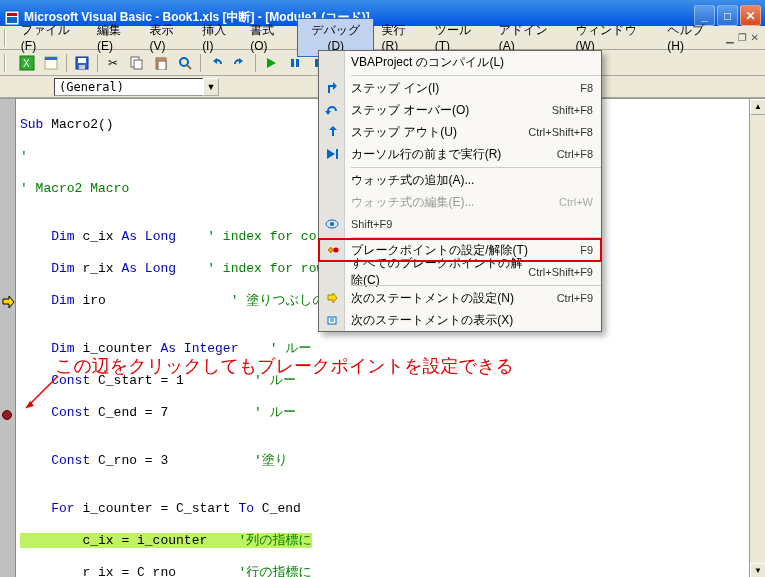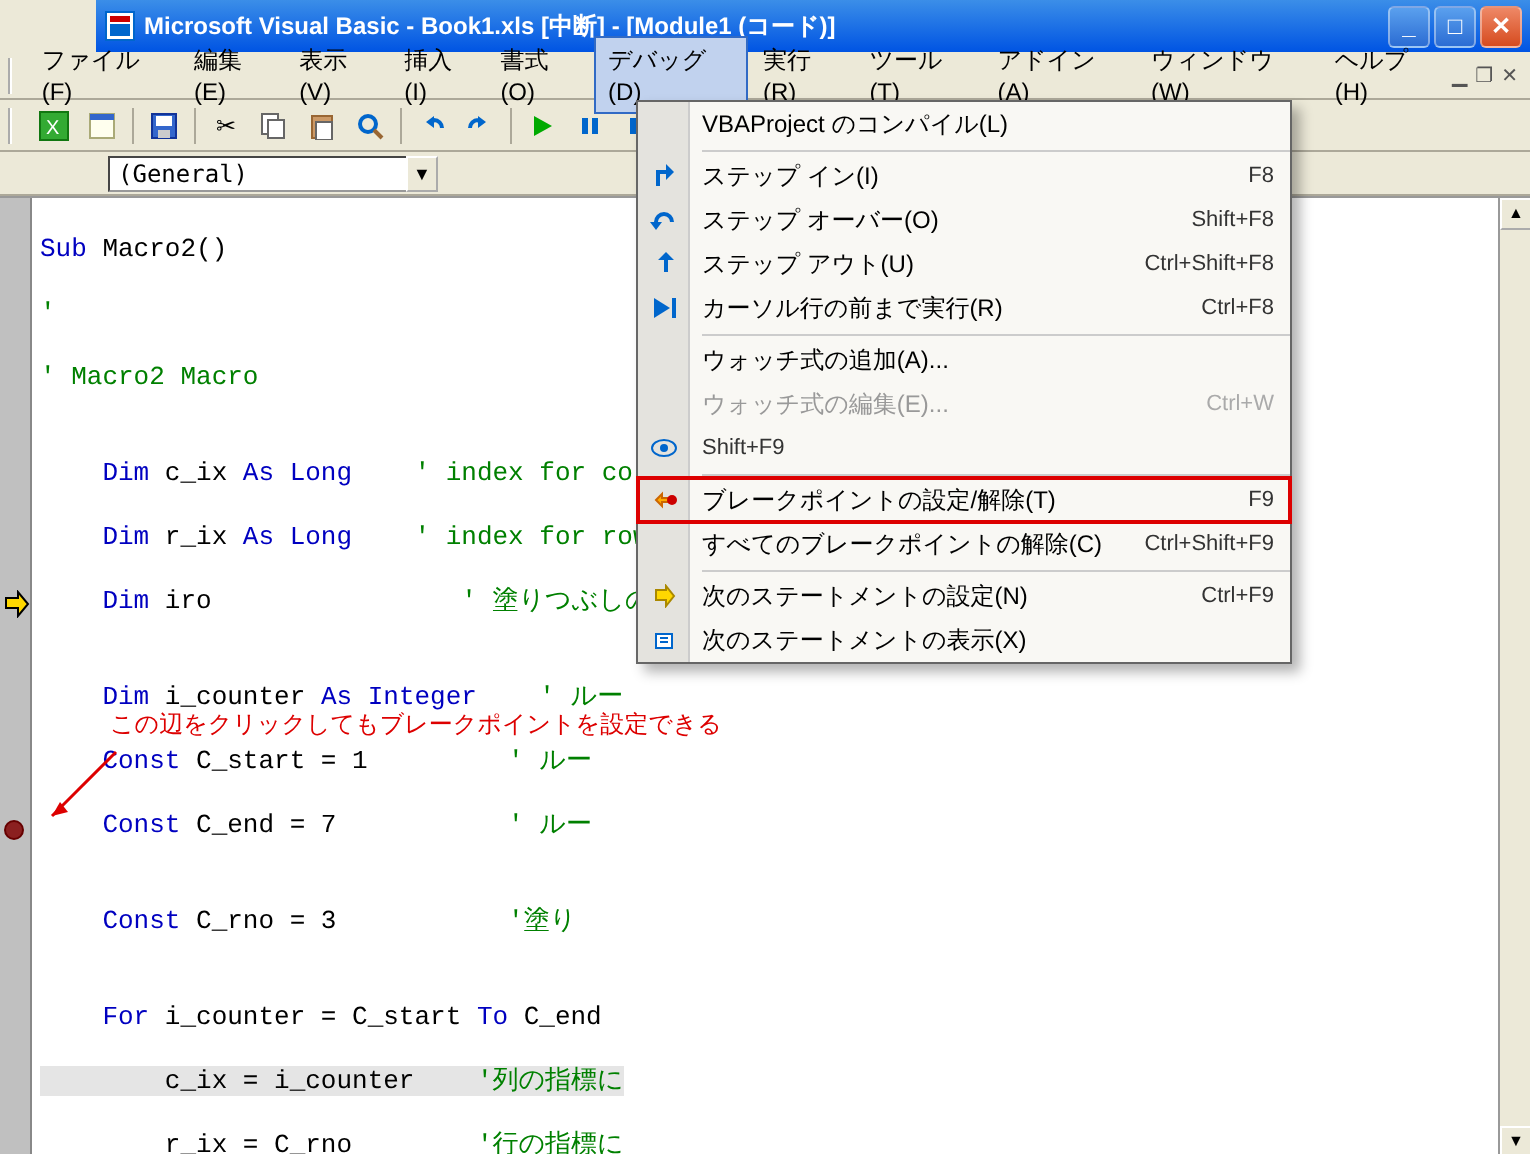--- a/index.html
+++ b/index.html
@@ -1,57 +1,57 @@
 <!DOCTYPE html>
 <html><head>
 <meta charset="utf-8">
 <style>
 * { box-sizing: border-box; margin: 0; padding: 0; }
 body { font-family: "MS PGothic", "MS UI Gothic", sans-serif; font-size: 12px; background: #ece9d8; width: 765px; height: 577px; overflow: hidden; }
-.titlebar { height: 26px; background: linear-gradient(to bottom, #3b8ee8 0%, #0054e3 100%); display: flex; align-items: center; padding: 0 4px; color: white; margin-left: 48px; }
+.titlebar { height: 26px; background: linear-gradient(to bottom, #3b8ee8 0%, #0054e3 100%); display: flex; align-items: flex-end; padding: 0 4px; color: white; }
 .titlebar .icon { width: 16px; height: 16px; margin-right: 4px; }
 .titlebar .title { flex: 1; font-weight: bold; font-size: 12px; }
 .winbtns { display: flex; gap: 2px; }
 .winbtn { width: 21px; height: 21px; border-radius: 3px; display: flex; align-items: center; justify-content: center; font-family: Arial; font-weight: bold; cursor: pointer; color: white; font-size: 12px; border: 1px solid rgba(255,255,255,0.4); }
 .winbtn.min, .winbtn.max { background: linear-gradient(to bottom, #5aa0ee, #2b6cd3); }
 .winbtn.close { background: linear-gradient(to bottom, #ee8866, #d64b1f); }
 .menubar { height: 24px; background: #ece9d8; border-bottom: 1px solid #aca899; display: flex; align-items: center; padding: 0 4px; }
 .handle { width: 6px; height: 18px; border-left: 2px groove #fff; margin-right: 4px; }
 .menu-item { padding: 3px 6px; cursor: pointer; border: 1px solid transparent; }
-.menu-item.open { background: #c1d2ee; border: 1px solid #316ac5; }
+.menu-item.open { background: #c1d2ee; border: 1px solid #316ac5; text-align: center; }
 .mdi-btns { margin-left: auto; display: flex; gap: 4px; padding-right: 2px; color: #555; }
 .mdi-btn { cursor: pointer; font-size: 10px; }
 .toolbar { height: 26px; background: #ece9d8; border-bottom: 1px solid #aca899; display: flex; align-items: center; padding: 0 4px; gap: 2px; }
 .tb-btn { width: 22px; height: 22px; display: flex; align-items: center; justify-content: center; cursor: pointer; border: 1px solid transparent; }
 .tb-sep { width: 1px; height: 18px; background: #aca899; margin: 0 2px; }
 .dropdown-pane { height: 22px; background: #ece9d8; border-bottom: 1px solid #aca899; display:flex; align-items:center; padding:0 10px; }
 .dropdown-box { border: 1px inset #999; background:white; padding:1px 4px; min-width:150px; font-family:"MS Gothic",monospace;margin-left:44px; }
 .dropdown-arrow { width:16px; height:18px; background:#ece9d8; border:1px outset #fff; margin-left:-1px; text-align:center; font-size:9px; line-height:16px; }
 .code-area { position: relative; background: white; height: 481px; display: flex; border-top:1px solid #999;}
 .gutter { width: 16px; background: #c0c0c0; border-right: 1px solid #888; position: relative; }
 .arrow-mark { position:absolute; left:1px; width:14px; height:14px; }
 .breakpoint-mark { position:absolute; left:2px; width:10px; height:10px; background:#8b2020; border-radius:50%; border:1px solid #600; }
 .code { flex:1; font-family: "MS Gothic","Courier New",monospace; font-size:13px; line-height:16px; white-space:pre; padding:2px 0 0 4px; overflow:hidden; position:relative;}
 .kw { color: #0000c0; }
 .cm { color: #008000; }
-.hl-yellow { background: #e5e5e5; }
-
-.debug-menu { position: absolute; top: 50px; left: 318px; width: 328px; background: #f9f8f4; border: 1px solid #666; box-shadow: 4px 4px 6px rgba(0,0,0,.3); z-index: 100; }
+.hl-yellow { background: #bef264; }
+
+.debug-menu { position: absolute; top: 50px; left: 318px; width: 284px; background: #f9f8f4; border: 1px solid #666; box-shadow: 4px 4px 6px rgba(0,0,0,.3); z-index: 100; }
 .dm-row { display:flex; align-items:center; height:22px; padding-right:8px; cursor:pointer;}
 .dm-row.disabled { color:#999; }
 .dm-iconcol { width:26px; height:100%; background:#e4e3de; border-right:1px solid #ccc; display:flex; align-items:center; justify-content:center; margin-right:6px;}
 .dm-label { flex:1; }
 .dm-sc { color:#333; font-size:11px;text-align:center;}
 .dm-row.disabled .dm-sc{color:#aaa;}
 .dm-sep { height:4px; display:flex;}
 .dm-sep .dm-iconcol{height:4px;}
 .dm-sep-line { flex:1; border-top:1px solid #ccc; margin-top:2px;}
 .dm-highlight { outline:2px solid #d00; outline-offset:-1px; }
 
-.annotation { position:absolute; left:55px; top:255px; color:#d00; font-size:12px; z-index:50; font-family:"MS PGothic",sans-serif;}
+.annotation { position:absolute; left:55px; top:255px; color:#d00; font-size:18px; z-index:50; font-family:"MS PGothic",sans-serif;}
 .arrow-line { position:absolute; left:20px; top:275px; width:42px; height:40px; z-index:50; }
 .scrollbar-v { position:absolute; right:0; top:0; width:16px; height:100%; background:#ece9d8; border-left:1px solid #999;}
 .sb-btn{width:16px;height:16px;background:#ece9d8;border:1px outset #fff;font-size:8px;text-align:center;line-height:14px;}
 .sb-btn.up{position:absolute;top:0;}
 .sb-btn.down{position:absolute;bottom:0;}
 </style>
 </head>
 <body>
 
 <div class="titlebar">

